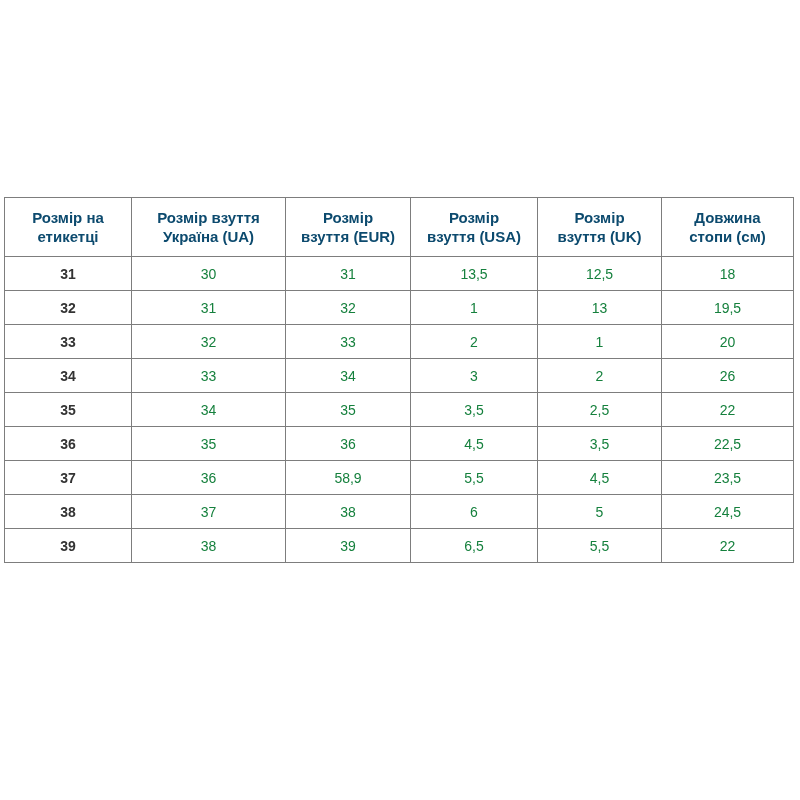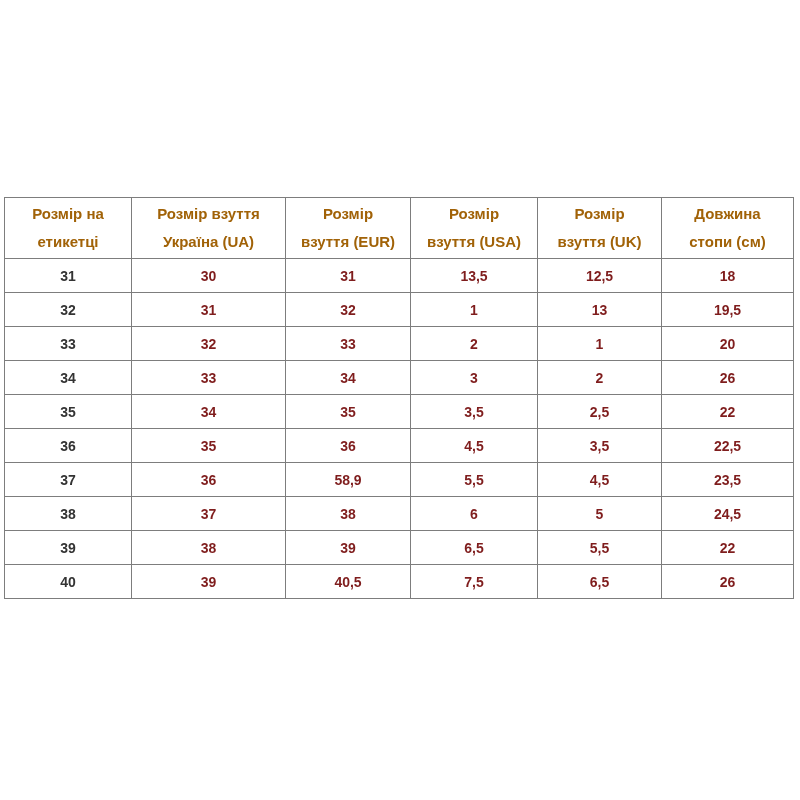--- a/index.html
+++ b/index.html
@@ -29,30 +29,30 @@
   table.size-table th,
   table.size-table td {
     border: 1px solid #7d7d7d;
     text-align: center;
     vertical-align: middle;
   }
   table.size-table th {
     height: 54px;
     font-size: 15px;
     font-weight: bold;
-    color: #a16207;
-    line-height: 28px;
+    color: #0c4a6e;
+    line-height: 19px;
     white-space: pre-line;
     padding: 2px 4px;
   }
   table.size-table td {
     height: 33px;
     font-size: 14px;
-    font-weight: bold;
-    color: #7f1d1d;
+    font-weight: normal;
+    color: #15803d;
     padding: 0 4px;
   }
   table.size-table td.col-label {
     font-weight: bold;
     color: #333333;
   }
   
   col.c0 { width: 127px; }
   col.c1 { width: 154px; }
   col.c2 { width: 125px; }
@@ -155,23 +155,15 @@
           <td>24,5</td>
         </tr>
         <tr>
           <td class="col-label">39</td>
           <td>38</td>
           <td>39</td>
           <td>6,5</td>
           <td>5,5</td>
           <td>22</td>
         </tr>
-        <tr>
-          <td class="col-label">40</td>
-          <td>39</td>
-          <td>40,5</td>
-          <td>7,5</td>
-          <td>6,5</td>
-          <td>26</td>
-        </tr>
       </tbody>
   </table>
 </div>
 
 </body></html>

